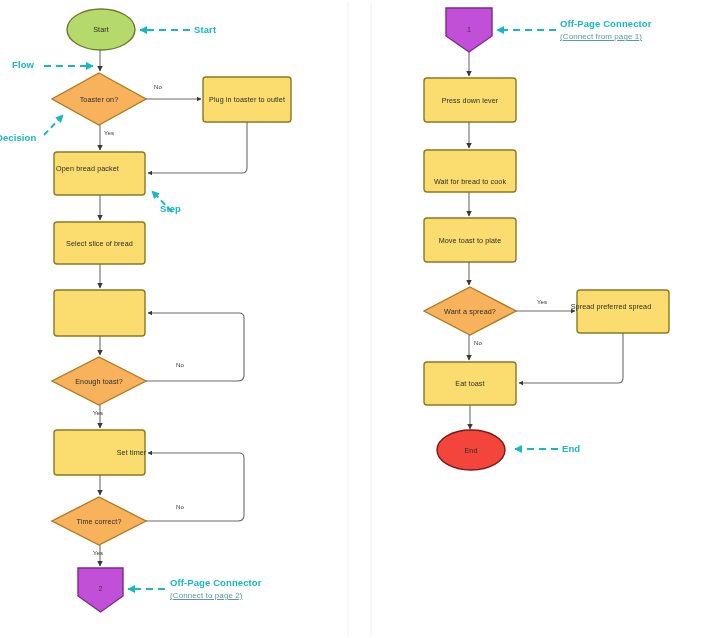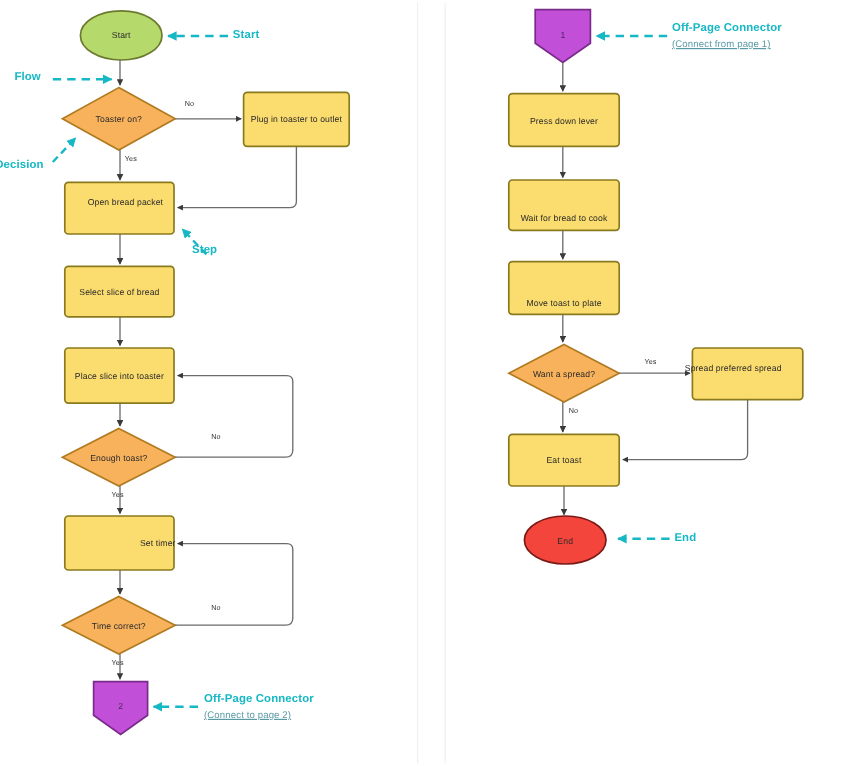--- a/index.html
+++ b/index.html
@@ -177,25 +177,24 @@
 
     <line x1="558" y1="449" x2="515" y2="449" stroke="#15b8c4" stroke-width="2" stroke-dasharray="7 5" marker-end="url(#arrow-cyan)"></line>
   </svg>
 
   <div class="node-label" style="left:67px; top:9px; width:68px; height:41px;">Start</div>
 
   <div class="node-label" style="left:59px; top:88px; width:80px; height:22px;">Toaster on?</div>
 
   <div class="node-label" style="left:207px; top:77px; width:80px; height:45px;">Plug in toaster to outlet</div>
 
-  <div class="node-label" style="left:61px; top:152px; width:87px; height:32px;text-align:center;">Open bread packet</div>
+  <div class="node-label" style="left:44px; top:152px; width:87px; height:32px;text-align:center;">Open bread packet</div>
 
   <div class="node-label" style="left:56px; top:222px; width:87px; height:42px;">Select slice of bread</div>
 
-  <div class="node-label" style="left:60px; top:290px; width:79px; height:46px;">Place slice into toaster</div>
 
   <div class="node-label" style="left:59px; top:370px; width:80px; height:22px;">Enough toast?</div>
 
   <div class="node-label" style="left:56px; top:430px; width:87px; height:45px;padding-left:32px;">Set timer</div>
 
   <div class="node-label" style="left:59px; top:510px; width:80px; height:22px;">Time correct?</div>
 
   <div class="connector-num" style="left:78px; top:584px; width:45px;">2</div>
 
   <div class="edge-label" style="left:154px; top:84px;">No</div>
@@ -221,21 +220,21 @@
   <div class="ann-title" style="left:170px; top:577px;">Off-Page Connector</div>
 
   <div class="ann-sub" style="left:170px; top:591px;">(Connect to page 2)</div>
 
   <div class="connector-num" style="left:446px; top:25px; width:46px;">1</div>
 
   <div class="node-label" style="left:426px; top:78px; width:88px; height:44px;">Press down lever</div>
 
   <div class="node-label" style="left:423px; top:160px; width:94px; height:42px;">Wait for bread to cook</div>
 
-  <div class="node-label" style="left:425px; top:218px; width:90px; height:44px;margin-top:12px;">Move toast to plate</div>
+  <div class="node-label" style="left:425px; top:218px; width:90px; height:44px;">Move toast to plate</div>
 
   <div class="node-label" style="left:430px; top:300px; width:80px; height:22px;">Want a spread?</div>
 
   <div class="node-label" style="left:568px; top:290px; width:86px; height:33px;">Spread preferred spread</div>
 
   <div class="node-label" style="left:426px; top:362px; width:88px; height:43px;">Eat toast</div>
 
   <div class="node-label" style="left:437px; top:430px; width:68px; height:40px;">End</div>
 
   <div class="edge-label" style="left:537px; top:299px;">Yes</div>

